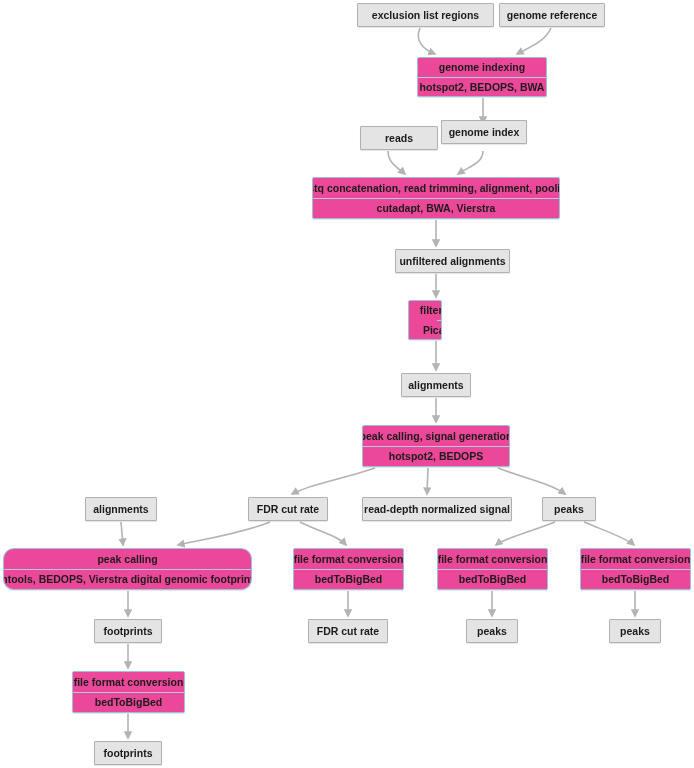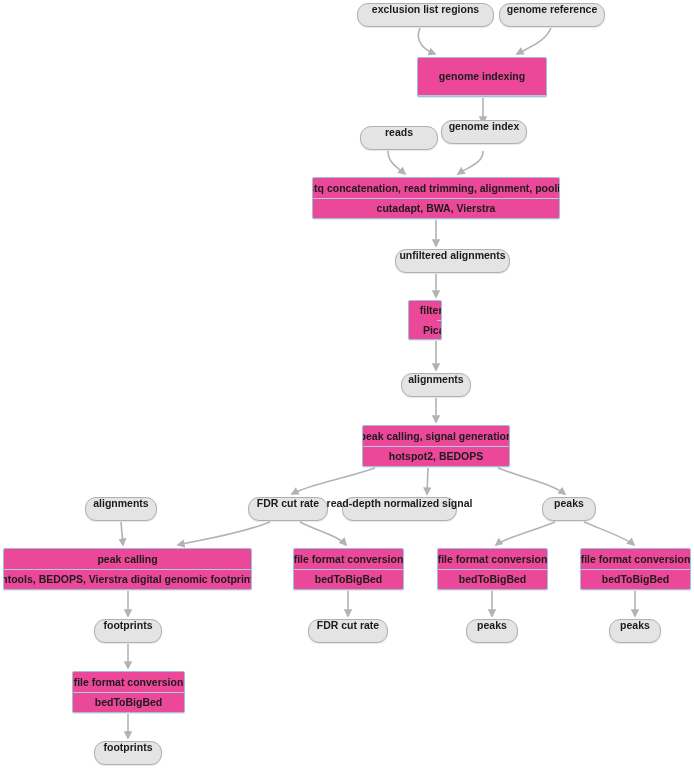--- a/index.html
+++ b/index.html
@@ -36,23 +36,23 @@
   .node {
     position: absolute;
     box-sizing: border-box;
     z-index: 2;
   }
 
   
   .node-data {
     background: #e4e4e4;
     border: 1px solid #b0b0b0;
-    border-radius: 11px;
+    border-radius: 1px;
     display: flex;
-    align-items: flex-start;
+    align-items: center;
     justify-content: center;
     box-shadow: 0 1px 1px rgba(0,0,0,0.10);
   }
   .node-data .label {
     font-size: 10.5px;
     font-weight: bold;
     color: #1b1b1b;
     white-space: nowrap;
     line-height: 1;
     padding: 0 10px;
@@ -135,20 +135,23 @@
       <div class="node node-data" style="left: 357px; top: 3px; width: 137px; height: 24px;">
         <span class="label">exclusion list regions</span>
       </div>
       <div class="node node-data" style="left: 499px; top: 3px; width: 106px; height: 24px;">
         <span class="label">genome reference</span>
       </div>
       <div class="node node-proc" style="left: 417px; top: 57px; width: 130px; height: 40px;">
         <div class="row row-top">
           <span>genome indexing</span>
         </div>
+        <div class="row row-bottom">
+          <span>hotspot2, BEDOPS, BWA</span>
+        </div>
       </div>
       <div class="node node-data" style="left: 360px; top: 126px; width: 78px; height: 24px;">
         <span class="label">reads</span>
       </div>
       <div class="node node-data" style="left: 441px; top: 120px; width: 86px; height: 24px;">
         <span class="label">genome index</span>
       </div>
       <div class="node node-proc" style="left: 312px; top: 177px; width: 248px; height: 42px;">
         <div class="row row-top">
           <span>fastq concatenation, read trimming, alignment, pooling</span>
@@ -178,27 +181,27 @@
         <div class="row row-bottom">
           <span>hotspot2, BEDOPS</span>
         </div>
       </div>
       <div class="node node-data" style="left: 85px; top: 497px; width: 72px; height: 24px;">
         <span class="label">alignments</span>
       </div>
       <div class="node node-data" style="left: 248px; top: 497px; width: 80px; height: 24px;">
         <span class="label">FDR cut rate</span>
       </div>
-      <div class="node node-data" style="left: 342px; top: 497px; width: 115px; height: 24px;">
+      <div class="node node-data" style="left: 362px; top: 497px; width: 150px; height: 24px;">
         <span class="label">read-depth normalized signal</span>
       </div>
       <div class="node node-data" style="left: 542px; top: 497px; width: 54px; height: 24px;">
         <span class="label">peaks</span>
       </div>
-      <div class="node node-proc" style="left: 3px; top: 548px; width: 249px; height: 42px;">
+      <div class="node node-proc" style="left: 3px; top: 548px; width: 249px; height: 42px; border-radius: 11px;">
         <div class="row row-top">
           <span>peak calling</span>
         </div>
         <div class="row row-bottom">
           <span>Samtools, BEDOPS, Vierstra digital genomic footprinting</span>
         </div>
       </div>
       <div class="node node-proc" style="left: 293px; top: 548px; width: 111px; height: 42px;">
         <div class="row row-top">
           <span>file format conversion</span>

